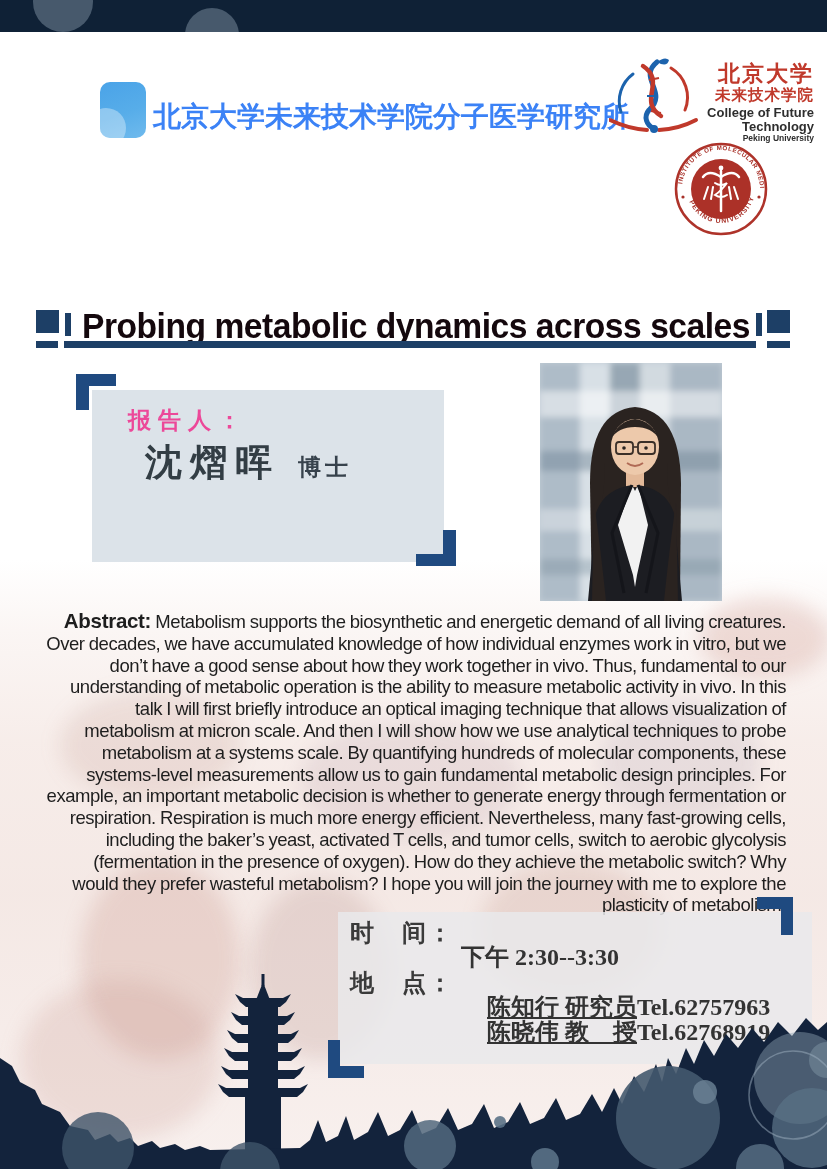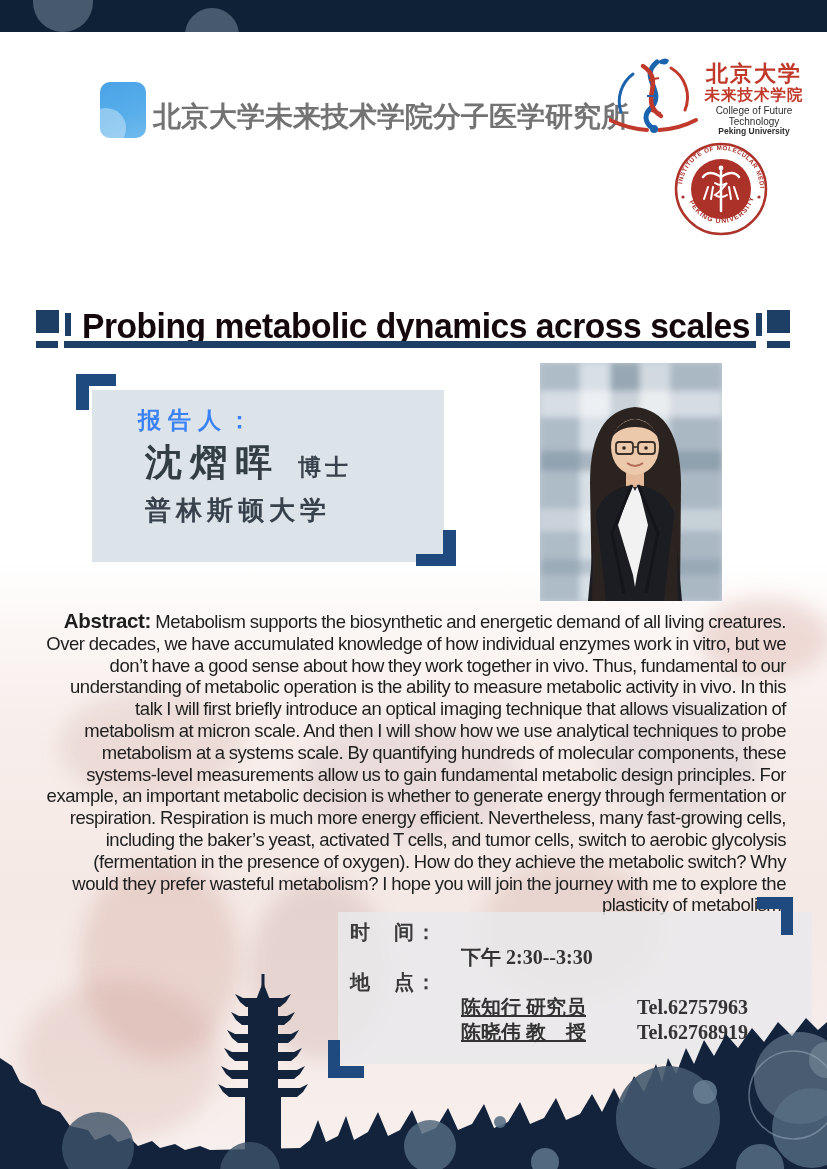--- a/index.html
+++ b/index.html
@@ -16,26 +16,26 @@
   
   .top-bar{left:0;top:0;width:827px;height:32px;background:#0f2136;overflow:hidden;}
   .tb-c1{position:absolute;left:33px;top:-28px;width:60px;height:60px;border-radius:50%;background:#47596c;}
   .tb-c2{position:absolute;left:185px;top:8px;width:54px;height:54px;border-radius:50%;background:#47596c;}
 
   
   .hdr-icon{left:100px;top:82px;width:46px;height:56px;border-radius:10px;
     background:linear-gradient(160deg,#4aa3e8 0%,#57ade9 55%,#6fbaed 100%);overflow:hidden;}
   .hdr-icon:after{content:"";position:absolute;left:-14px;top:26px;width:40px;height:40px;border-radius:50%;
     background:rgba(255,255,255,.35);}
-  .inst-name{left:153px;top:98px;width:470px;font-size:28px;font-weight:900;color:#737373;letter-spacing:0px;white-space:nowrap;}
+  .inst-name{left:153px;top:98px;width:470px;font-size:28px;font-weight:900;color:#3b82f6;letter-spacing:0px;white-space:nowrap;}
   .cft-logo{left:609px;top:56px;width:200px;height:84px;}
-  .cft-text{left:694px;top:62px;width:120px;text-align:center;line-height:1.05;}
+  .cft-text{left:694px;top:62px;width:120px;text-align:right;line-height:1.05;}
   .cft-l1{font-size:22px;font-weight:900;color:#c0392b;font-family:"Liberation Serif",serif;letter-spacing:2px;}
   .cft-l2{font-size:15.5px;font-weight:900;color:#c0392b;letter-spacing:1px;margin-top:2px;}
-  .cft-l3{font-size:10px;font-weight:400;color:#2e2e2e;margin-top:3px;}
+  .cft-l3{font-size:13px;font-weight:700;color:#2e2e2e;margin-top:3px;}
   .cft-l4{font-size:8.5px;font-weight:700;color:#2e2e2e;}
   .imm-seal{left:673px;top:141px;width:96px;height:96px;}
 
   
   .cn-title{left:212px;top:182px;font-size:62px;font-weight:900;color:#0a0a0a;letter-spacing:30px;
     font-family:"Liberation Serif","DejaVu Serif",serif;white-space:nowrap;}
 
   
   .band{background:#1d3f66;}
   .sq-l{left:36px;top:310px;width:23px;height:23px;}
@@ -46,36 +46,36 @@
   .ul-m{left:64px;top:341px;width:692px;height:7px;}
   .ul-r{left:767px;top:341px;width:23px;height:7px;}
   .en-title{left:82px;top:306px;width:700px;font-size:35px;font-weight:bold;color:#14080d;
     white-space:nowrap;transform:scaleX(.96);transform-origin:left top;letter-spacing:-.5px;}
 
   
   .spk-box{left:92px;top:390px;width:352px;height:172px;background:#dce3e9;}
   .brk{box-sizing:border-box;}
   .brk-tl{left:76px;top:374px;width:40px;height:36px;border-left:13px solid #1f4a80;border-top:12px solid #1f4a80;}
   .brk-br{left:416px;top:530px;width:40px;height:36px;border-right:13px solid #1f4a80;border-bottom:12px solid #1f4a80;}
-  .spk-label{left:138px;top:405px;font-size:23px;font-weight:900;color:#3b82f6;letter-spacing:7px;}
+  .spk-label{left:128px;top:405px;font-size:23px;font-weight:900;color:#ec4899;letter-spacing:7px;}
   .spk-name-row{left:145px;top:438px;white-space:nowrap;}
   .spk-name{font-size:37px;font-weight:900;color:#323d44;letter-spacing:8px;margin-top:16px;}
   .spk-degree{font-size:23px;font-weight:900;color:#37424c;letter-spacing:4px;margin-left:18px;}
   .spk-aff{left:145px;top:493px;font-size:26px;font-weight:900;color:#37424c;letter-spacing:5px;}
   .photo{left:540px;top:363px;width:182px;height:238px;}
 
   
   .abstract{left:44px;top:610px;width:742px;font-size:18.5px;line-height:21.8px;color:#1e1e1e;
     letter-spacing:-.45px;word-spacing:-.5px;text-align:right;}
   .abstract b{font-size:20.5px;letter-spacing:-.3px;}
 
   
   .info-box{left:338px;top:912px;width:474px;height:152px;background:rgba(233,233,235,.85);
     padding:8px 0 0 12px;box-sizing:border-box;}
-  .info-row{display:flex;line-height:25px;font-size:20px;font-weight:bold;color:#3c3c3c;white-space:nowrap;}
+  .info-row{display:flex;line-height:25px;font-size:24px;font-weight:bold;color:#3c3c3c;white-space:nowrap;text-align:right;}
   .il{display:inline-block;width:92px;letter-spacing:2px;color:#3a3a3a;flex:none;}
   .iv{font-family:"Liberation Serif","DejaVu Serif",serif;font-weight:bold;color:#333;}
   .ind{margin-left:19px;}
   .cw{display:inline-block;width:176px;text-decoration:underline;}
   .tel{font-family:"Liberation Serif","DejaVu Serif",serif;font-weight:bold;color:#333;}
   .brk-tr{left:757px;top:897px;width:36px;height:38px;border-right:12px solid #1f4a80;border-top:12px solid #1f4a80;}
   .brk-bl{left:328px;top:1040px;width:36px;height:38px;border-left:12px solid #1f4a80;border-bottom:12px solid #1f4a80;}
 
   .bottom-svg{left:0;top:960px;width:827px;height:209px;}
 </style>
@@ -162,21 +162,20 @@
   <div class="abs band ul-m"></div>
   <div class="abs band ul-r"></div>
 
   <div class="abs spk-box"></div>
   <div class="abs brk brk-tl"></div>
   <div class="abs brk brk-br"></div>
   <div class="abs spk-label">报告人：</div>
   <div class="abs spk-name-row">
     <span class="spk-name">沈熠晖</span><span class="spk-degree">博士</span>
   </div>
-  <div class="abs spk-aff">普林斯顿大学</div>
 
   <svg class="abs photo" viewBox="0 0 182 238">
     <defs>
         <filter id="pb">
           <feGaussianBlur stdDeviation="3"></feGaussianBlur>
         </filter>
       </defs>
     <rect width="182" height="238" fill="#c2cdd6"></rect>
     <g filter="url(#pb)">
       <rect x="0" y="0" width="40" height="238" fill="#aebcc8"></rect>

